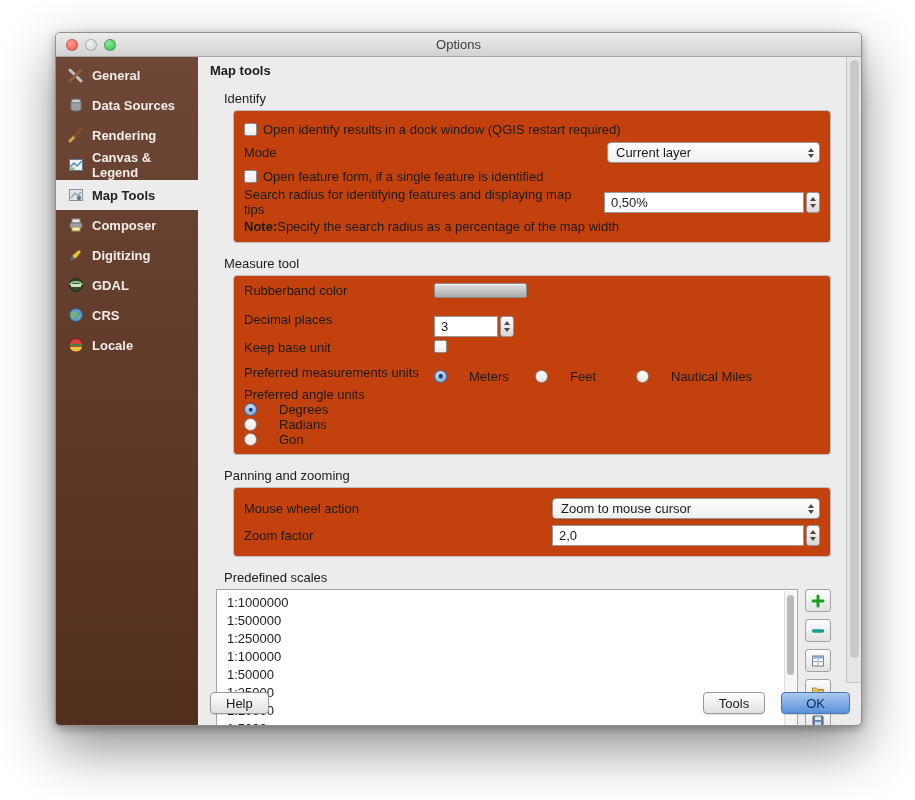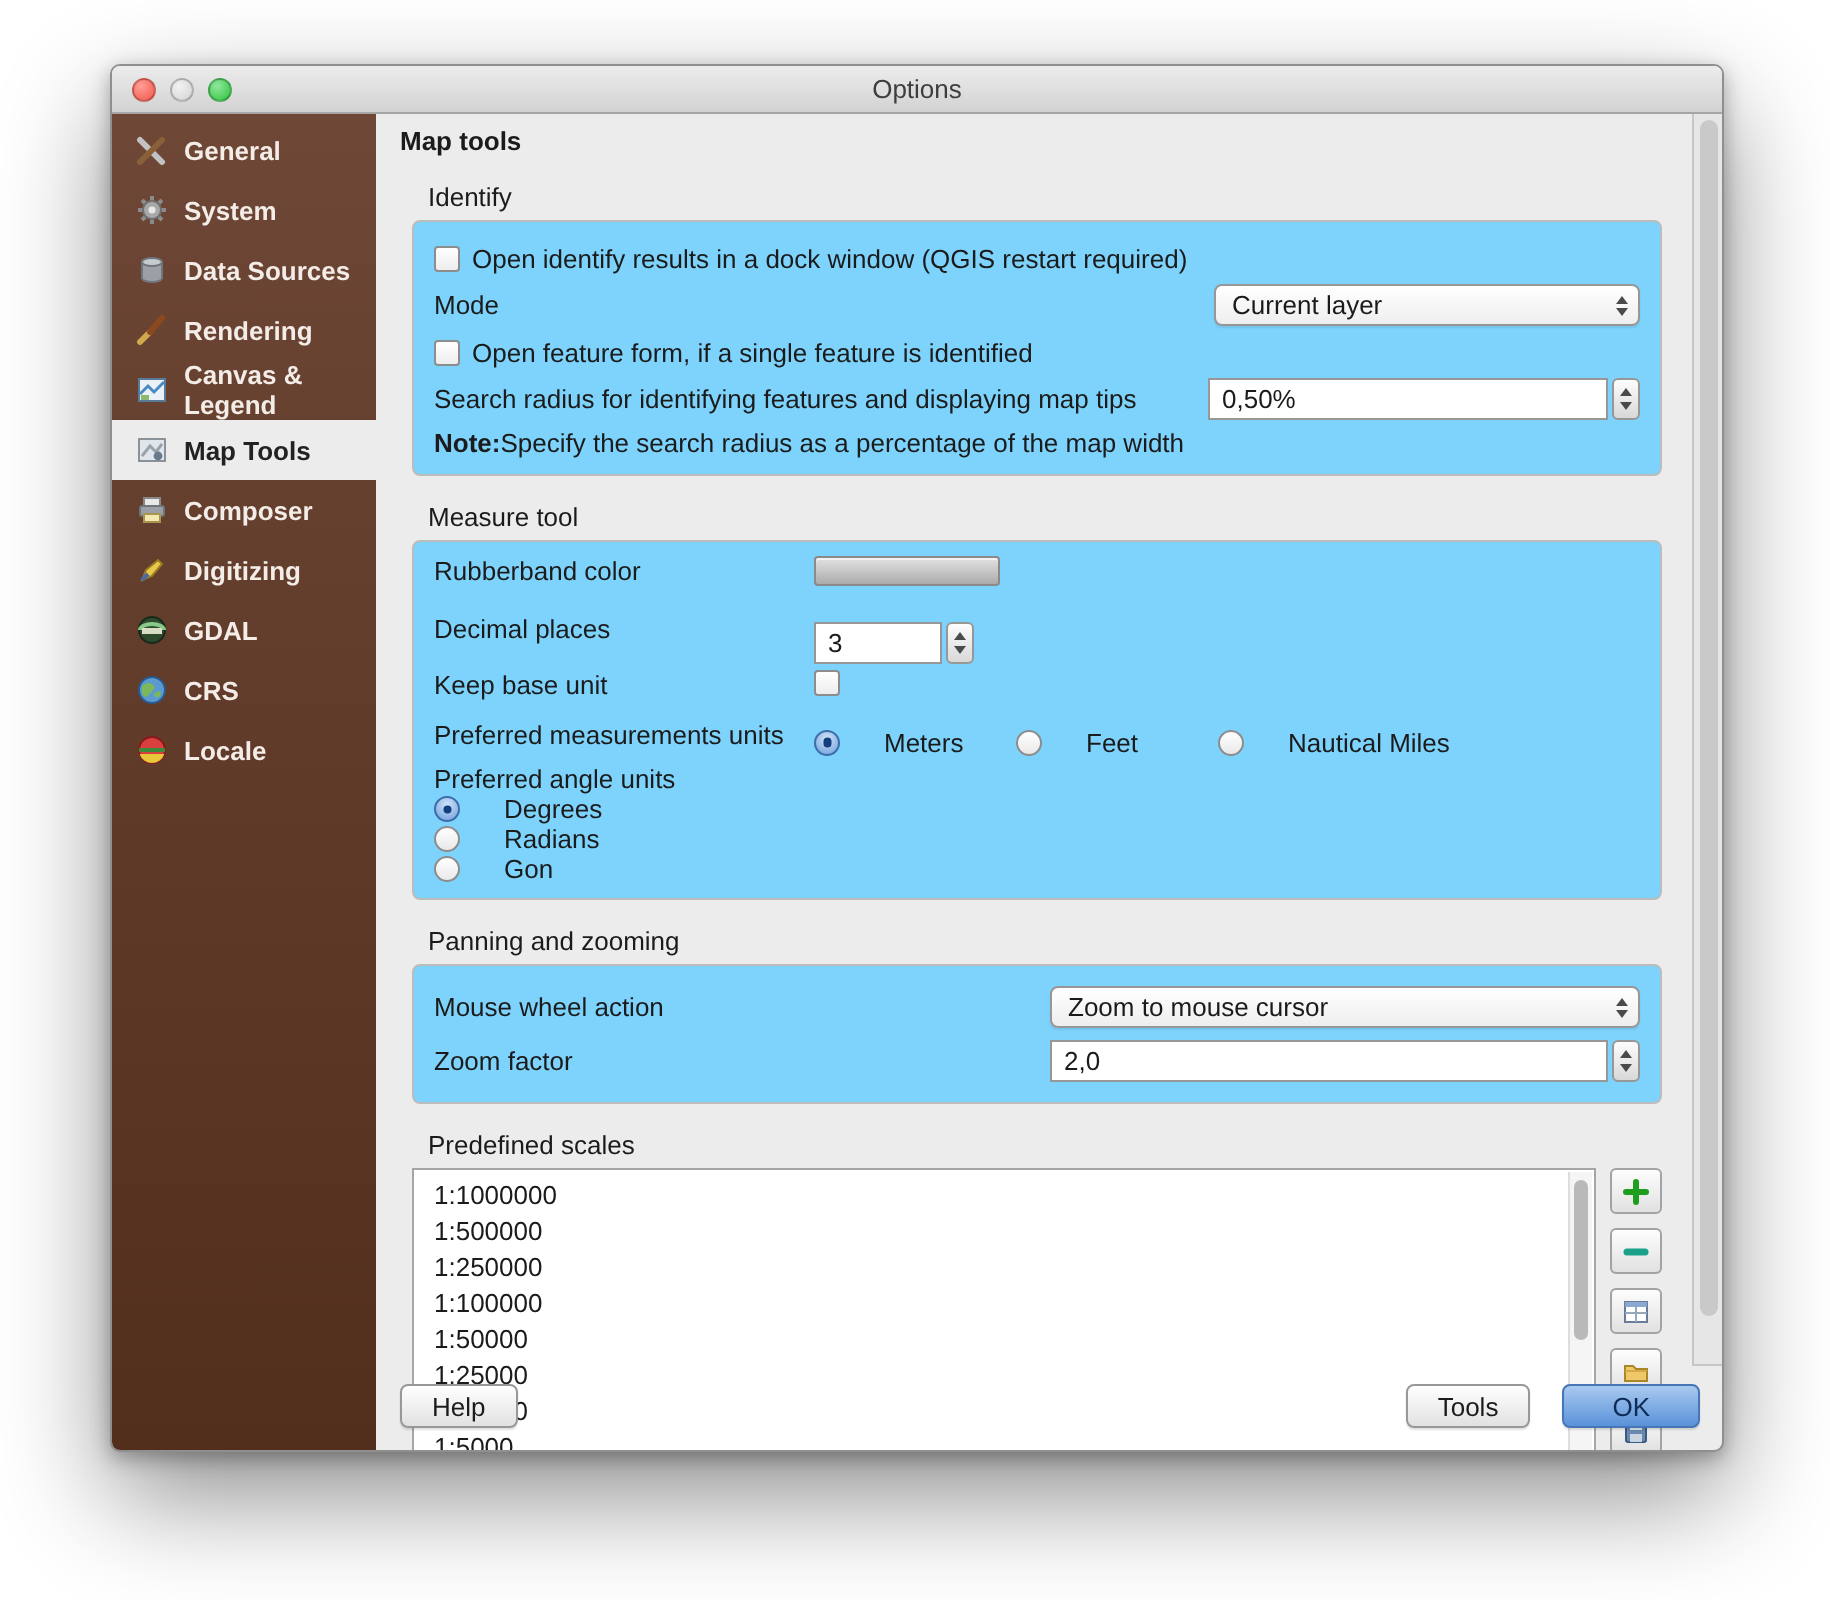--- a/index.html
+++ b/index.html
@@ -16,33 +16,33 @@
   .traffic { position:absolute; left:10px; top:0; height:100%; display:flex; align-items:center; gap:7px; }
   .tl { width:12px; height:12px; border-radius:50%; border:1px solid rgba(0,0,0,.22); }
   .tl.red { background:radial-gradient(circle at 35% 30%, #ff9d95, #f6574d); }
   .tl.gray { background:radial-gradient(circle at 35% 30%, #f2f2f2, #d2d2d2); }
   .tl.green { background:radial-gradient(circle at 35% 30%, #8fe79b, #30c341); }
   .titletext { flex:1; text-align:center; color:#3e3e3e; }
 
   .bodyrow { position:relative; display:flex; height:668px; }
 
   
-  .sidebar { width:132px; flex:none; background:linear-gradient(180deg,#6e4736 0%, #5d3а28 40%, #532f1e 100%);
+  .sidebar { width:142px; flex:none; background:linear-gradient(180deg,#6e4736 0%, #5d3а28 40%, #532f1e 100%);
              background:linear-gradient(180deg,#6e4736, #522e1d); padding-top:3px; }
   .side-item { height:30px; display:flex; align-items:center; gap:8px; padding-left:12px;
                color:#f3ece7; font-weight:bold; cursor:default; }
   .side-item.selected { background:#ececec; color:#222222; }
   .icon16 { width:16px; height:16px; flex:none; }
   .icon16 svg { width:16px; height:16px; display:block; }
 
   
   .content { flex:1; position:relative; padding:6px 0 0 10px; }
   .page-title { font-weight:bold; margin-left:2px; }
   .section-label { margin:13px 0 4px 16px; }
-  .groupbox { border:1px solid #bcbcbc; border-radius:4px; background:#7dd3fc; margin:0 30px 0 8px; padding:7px 10px; }
+  .groupbox { border:1px solid #bcbcbc; border-radius:4px; background:#c2410c; margin:0 30px 0 25px; padding:7px 10px; }
 
   .row { display:flex; align-items:center; min-height:22px; gap:6px; }
   .row .grow { flex:1; }
 
   .checkbox { width:13px; height:13px; border:1px solid #8d8d8d; border-radius:2px;
               background:linear-gradient(#ffffff,#ededed); flex:none; }
 
   .dropdown { height:21px; border:1px solid #979797; border-radius:4px;
               background:linear-gradient(#ffffff,#eeeeee);
               display:flex; align-items:center; justify-content:space-between;
@@ -123,35 +123,20 @@
 
       <div class="sidebar">
         <div class="side-item">
           <span class="icon16">
               <svg viewBox="0 0 16 16">
                 <path d="M2 3 L13 14" stroke="#c2c2c2" stroke-width="3" stroke-linecap="round"></path>
                 <path d="M13 3 L2 14" stroke="#8a6038" stroke-width="3" stroke-linecap="round"></path>
               </svg>
             </span>
           <span>General</span>
-        </div>
-        <div class="side-item">
-          <span class="icon16">
-              <svg viewBox="0 0 16 16">
-                <g stroke="#8b8b8b" stroke-width="2">
-                  <line x1="8" y1="1" x2="8" y2="15"></line>
-                  <line x1="1" y1="8" x2="15" y2="8"></line>
-                  <line x1="3" y1="3" x2="13" y2="13"></line>
-                  <line x1="13" y1="3" x2="3" y2="13"></line>
-                </g>
-                <circle cx="8" cy="8" r="4.5" fill="#a8a8a8" stroke="#6e6e6e"></circle>
-                <circle cx="8" cy="8" r="1.8" fill="#e8e8e8"></circle>
-              </svg>
-            </span>
-          <span>System</span>
         </div>
         <div class="side-item">
           <span class="icon16">
               <svg viewBox="0 0 16 16">
                 <path d="M3 4 h10 v8 a5 2 0 0 1 -10 0 z" fill="#9aa0a6"></path>
                 <ellipse cx="8" cy="4" rx="5" ry="2" fill="#c6cbd0" stroke="#70767c"></ellipse>
                 <path d="M3 4 v8 a5 2 0 0 0 10 0 v-8" fill="none" stroke="#70767c"></path>
               </svg>
             </span>
           <span>Data Sources</span>

